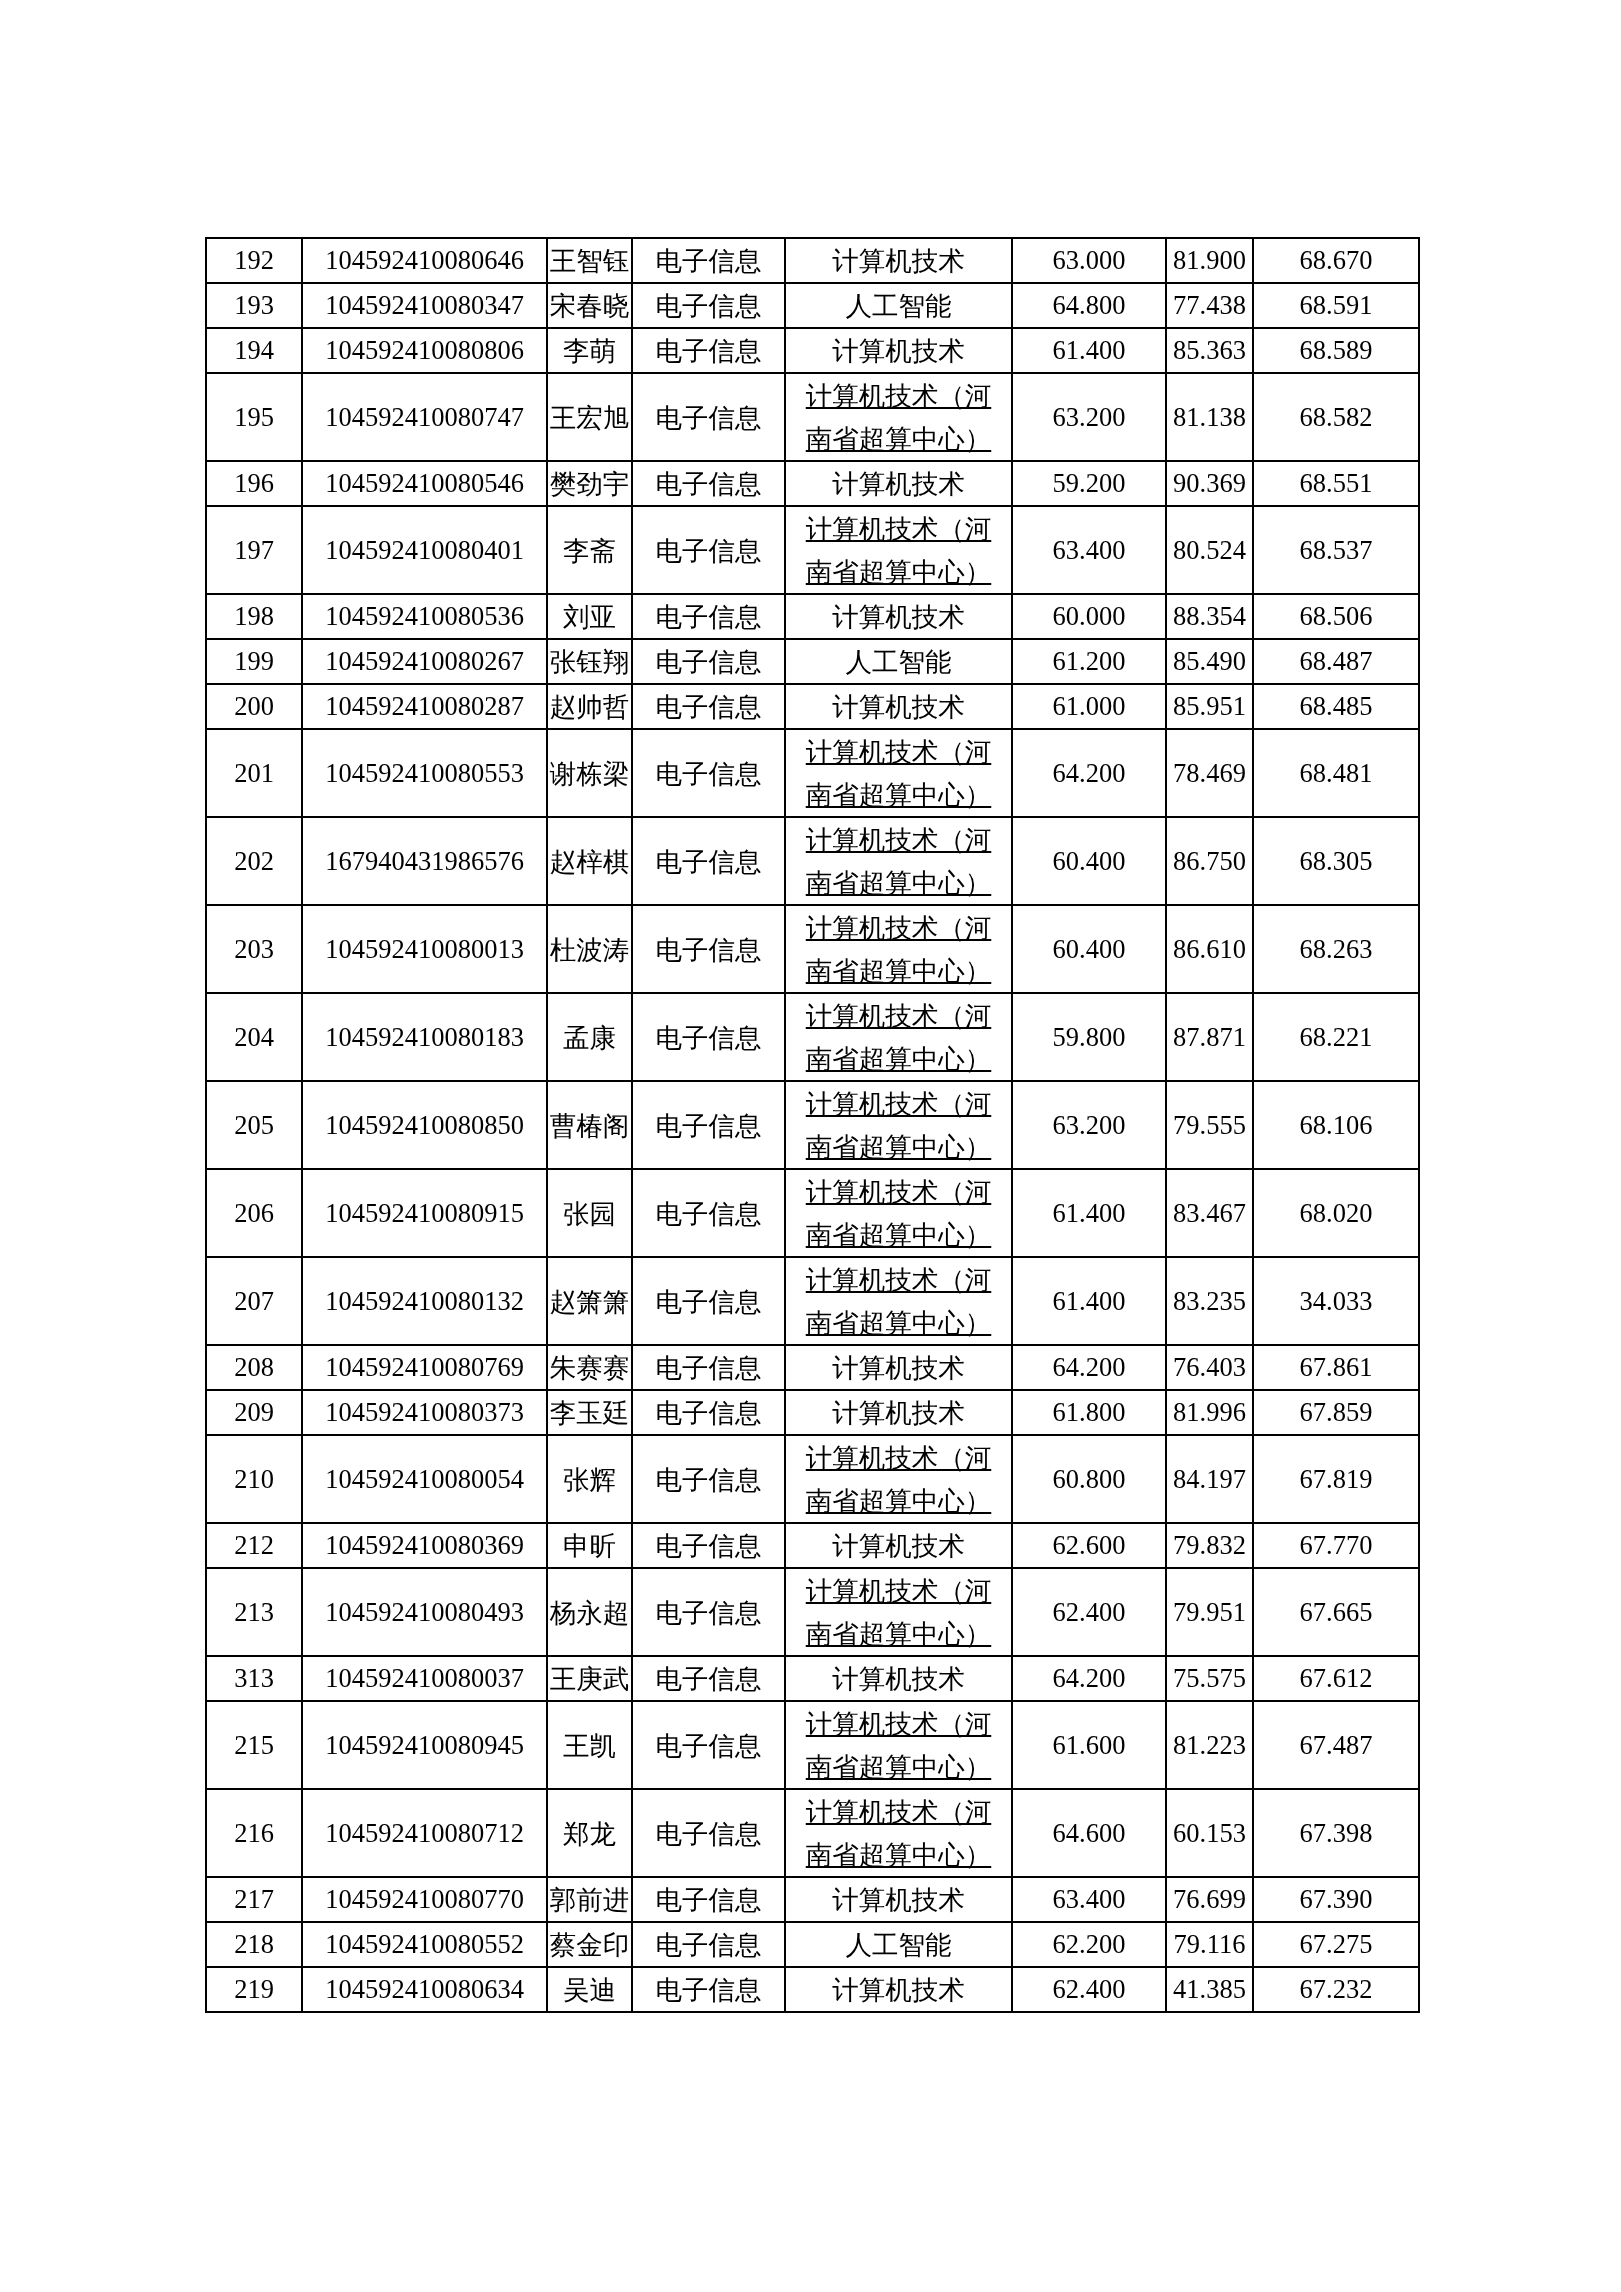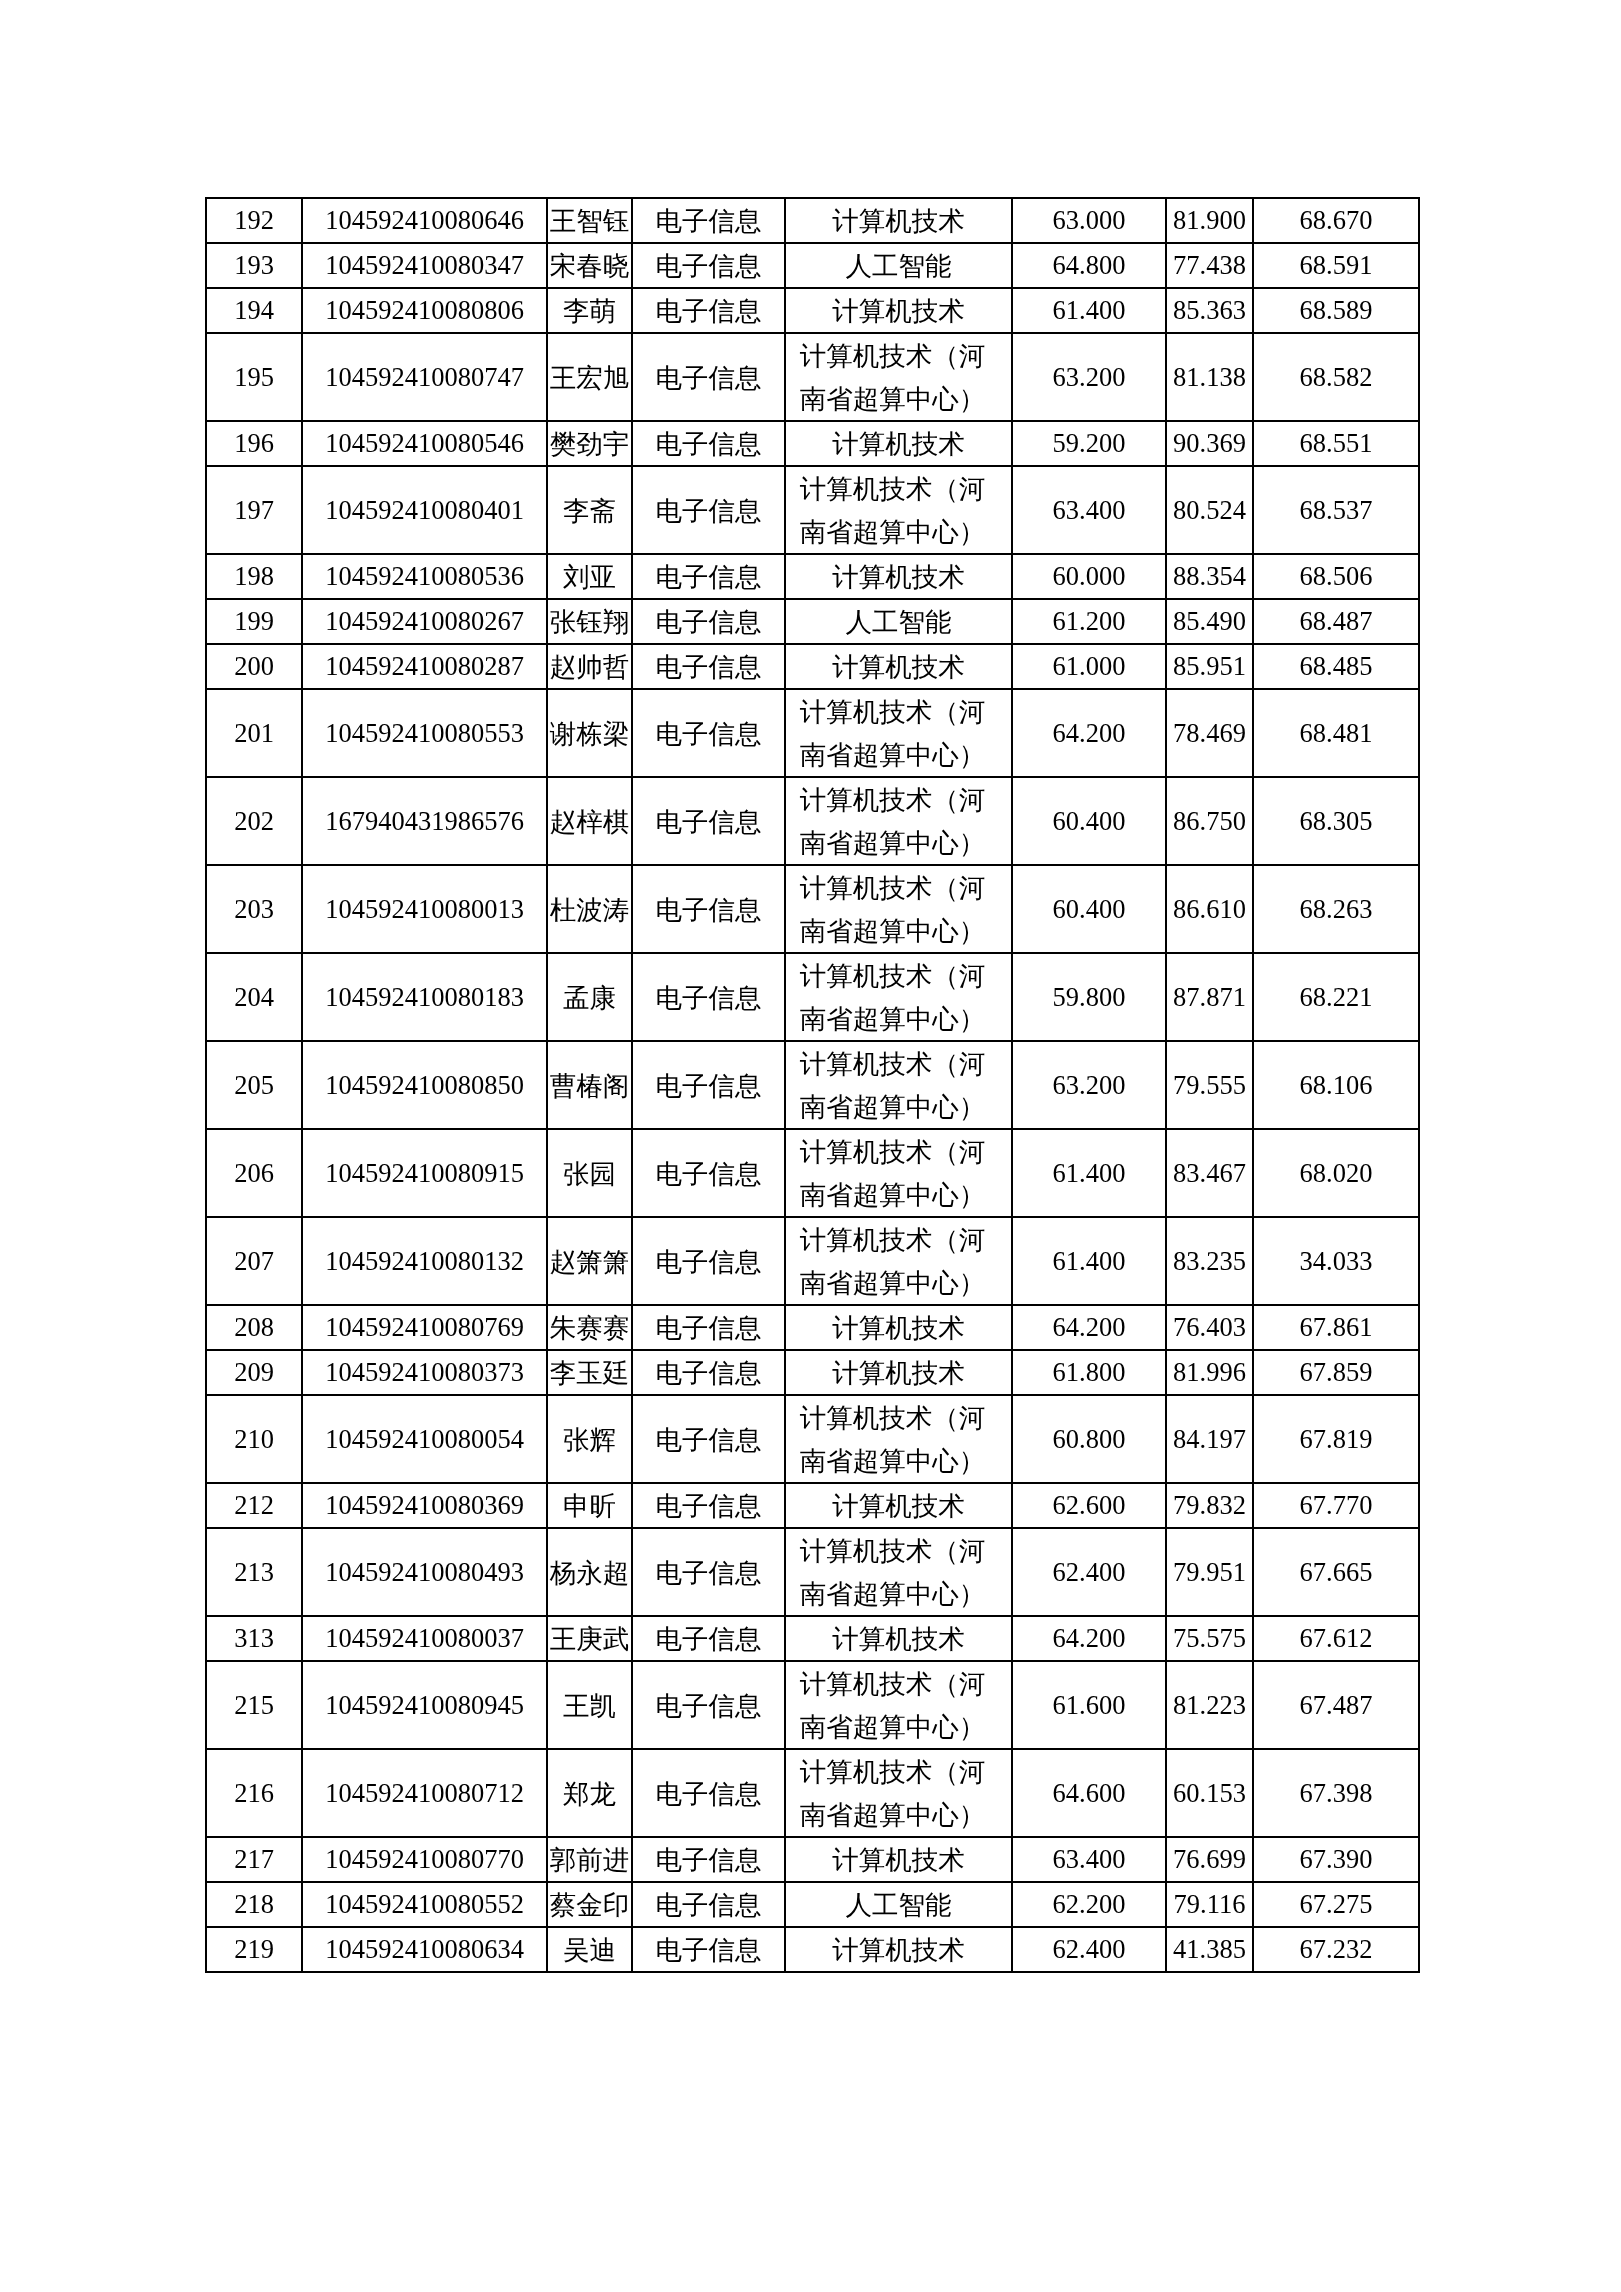--- a/index.html
+++ b/index.html
@@ -16,20 +16,21 @@
     }
     .page {
       position: absolute;
       left: 205px;
       top: 197px;
     }
     table.score-table {
       border-collapse: collapse;
       table-layout: fixed;
       width: 1213px;
+      margin-top: 40px;
     }
     table.score-table td {
       border: 2.5px solid #000;
       text-align: center;
       vertical-align: middle;
       font-size: 26.5px;
       line-height: 43px;
       padding: 0;
       overflow: hidden;
       white-space: nowrap;
@@ -39,21 +40,21 @@
     td.cjk {
       font-family: "DejaVu Sans", "Liberation Sans", sans-serif;
       font-size: 25.5px;
     }
     td.major {
       white-space: normal !important;
       line-height: 43px !important;
       padding: 0 13.7px !important;
       word-break: break-all;
     }
-    td.major.wrap { text-align: left; }
+    td.major.wrap { text-align: center; text-decoration: underline; }
     col.c-rank { width: 96px; }
     col.c-id { width: 245px; }
     col.c-name { width: 85px; }
     col.c-cat { width: 153px; }
     col.c-major { width: 227px; }
     col.c-s1 { width: 154px; }
     col.c-s2 { width: 87px; }
     col.c-s3 { width: 166px; }
   </style>
 </head>

